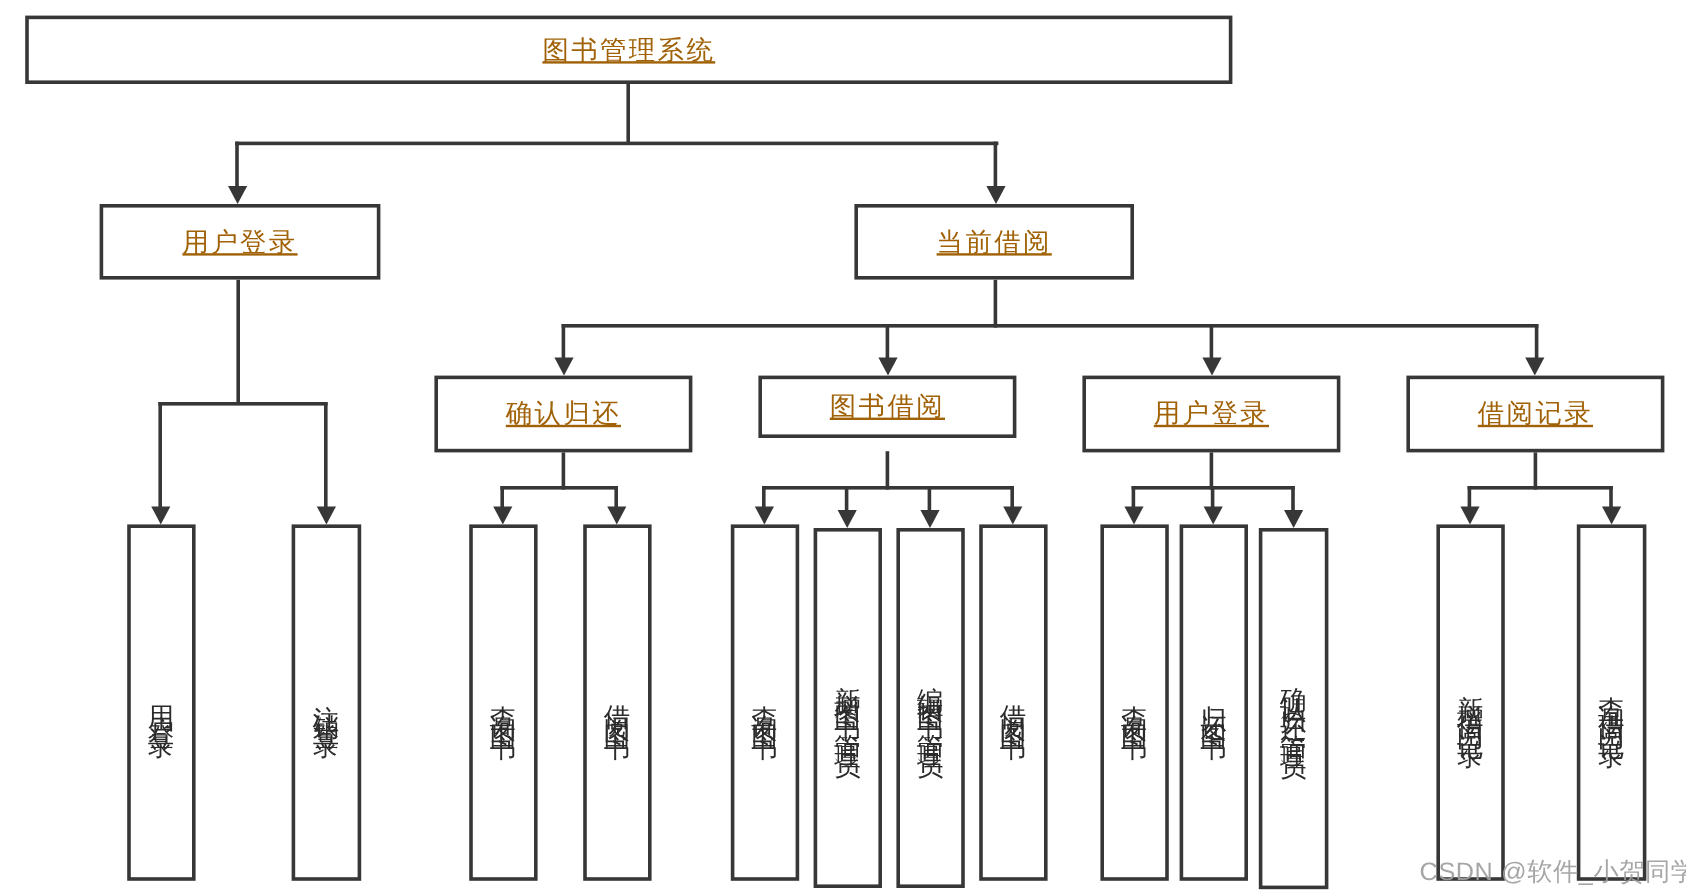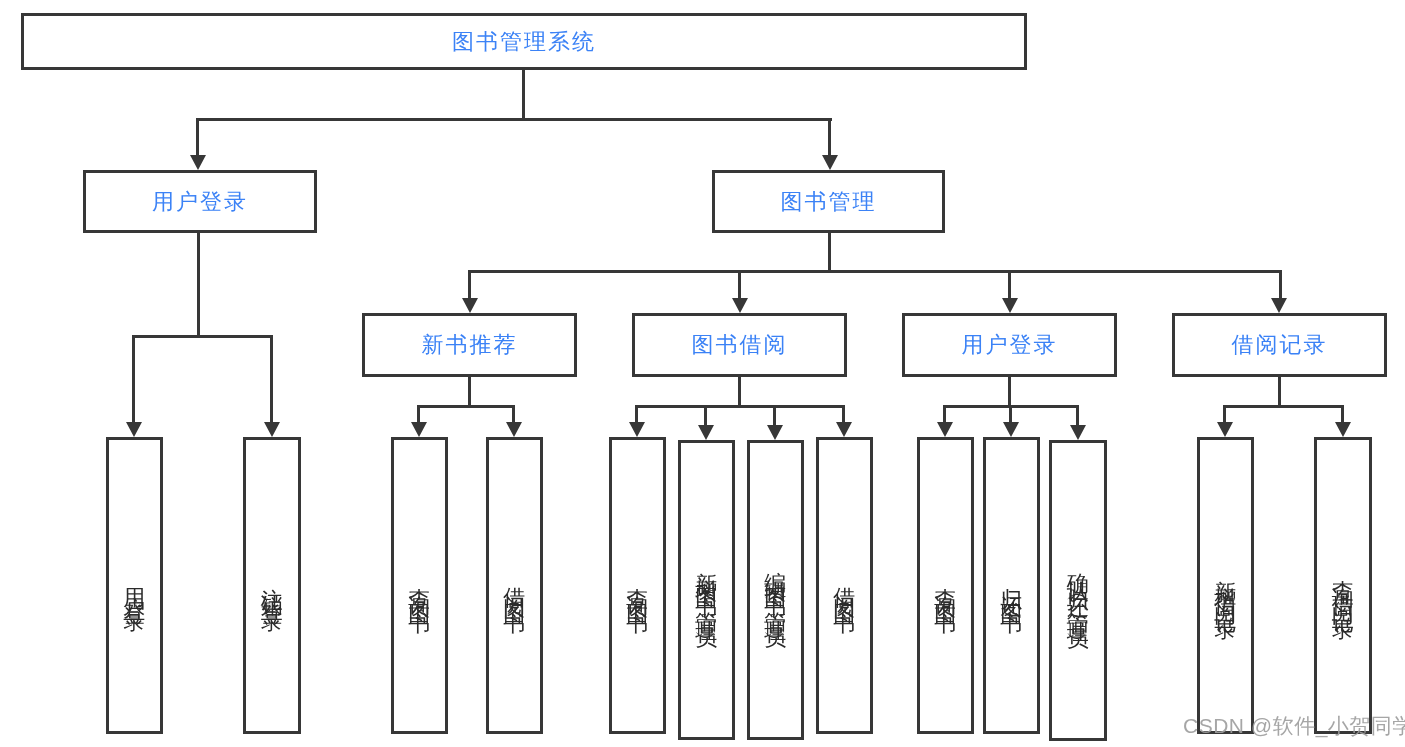--- a/index.html
+++ b/index.html
@@ -1,21 +1,21 @@
 <!DOCTYPE html>
 <html><head>
 <meta charset="utf-8">
 <style>
   html,body{margin:0;padding:0;background:#fff;}
   body{font-family:"Liberation Sans",sans-serif;}
   .canvas{position:relative;width:1405px;height:747px;background:#ffffff;overflow:hidden;color:#2b2b2b;}
   
   .box{position:absolute;box-sizing:border-box;border:3px solid #373737;background:#ffffff;
        display:flex;align-items:center;justify-content:center;}
-  .h-label{font-size:22px;letter-spacing:2px;color:#3b82f6;white-space:nowrap;}
+  .h-label{font-size:22px;letter-spacing:2px;color:#a16207;white-space:nowrap;text-decoration:underline;}
   .v-text{writing-mode:vertical-rl;font-size:22px;letter-spacing:8px;color:#2b2b2b;line-height:1.15;}
   
   .vl{position:absolute;width:3px;background:#373737;}
   .hl{position:absolute;height:3px;background:#373737;}
   .ah{position:absolute;width:0;height:0;border-left:8px solid transparent;
       border-right:8px solid transparent;border-top:15px solid #373737;}
   
   .wm{position:absolute;left:1183px;top:712px;font-size:21px;letter-spacing:0.5px;
       color:rgba(158,158,158,0.92);white-space:nowrap;z-index:5;}
 </style>
@@ -85,27 +85,27 @@
   <div class="ah" style="left:1335px;top:422px;"></div>
 
   <div class="box" style="left:21px;top:13px;width:1006px;height:57px;">
     <span class="h-label">图书管理系统</span>
   </div>
 
   <div class="box" style="left:83px;top:170px;width:234px;height:63px;">
     <span class="h-label">用户登录</span>
   </div>
   <div class="box" style="left:712px;top:170px;width:233px;height:63px;">
-    <span class="h-label">图书管理</span>
+    <span class="h-label">当前借阅</span>
   </div>
 
   <div class="box" style="left:362px;top:313px;width:215px;height:64px;">
-    <span class="h-label">新书推荐</span>
+    <span class="h-label">确认归还</span>
   </div>
-  <div class="box" style="left:632px;top:313px;width:215px;height:64px;">
+  <div class="box" style="left:632px;top:313px;width:215px;height:52px;">
     <span class="h-label">图书借阅</span>
   </div>
   <div class="box" style="left:902px;top:313px;width:215px;height:64px;">
     <span class="h-label">用户登录</span>
   </div>
   <div class="box" style="left:1172px;top:313px;width:215px;height:64px;">
     <span class="h-label">借阅记录</span>
   </div>
 
   <div class="box" style="left:106px;top:437px;width:57px;height:297px;">

